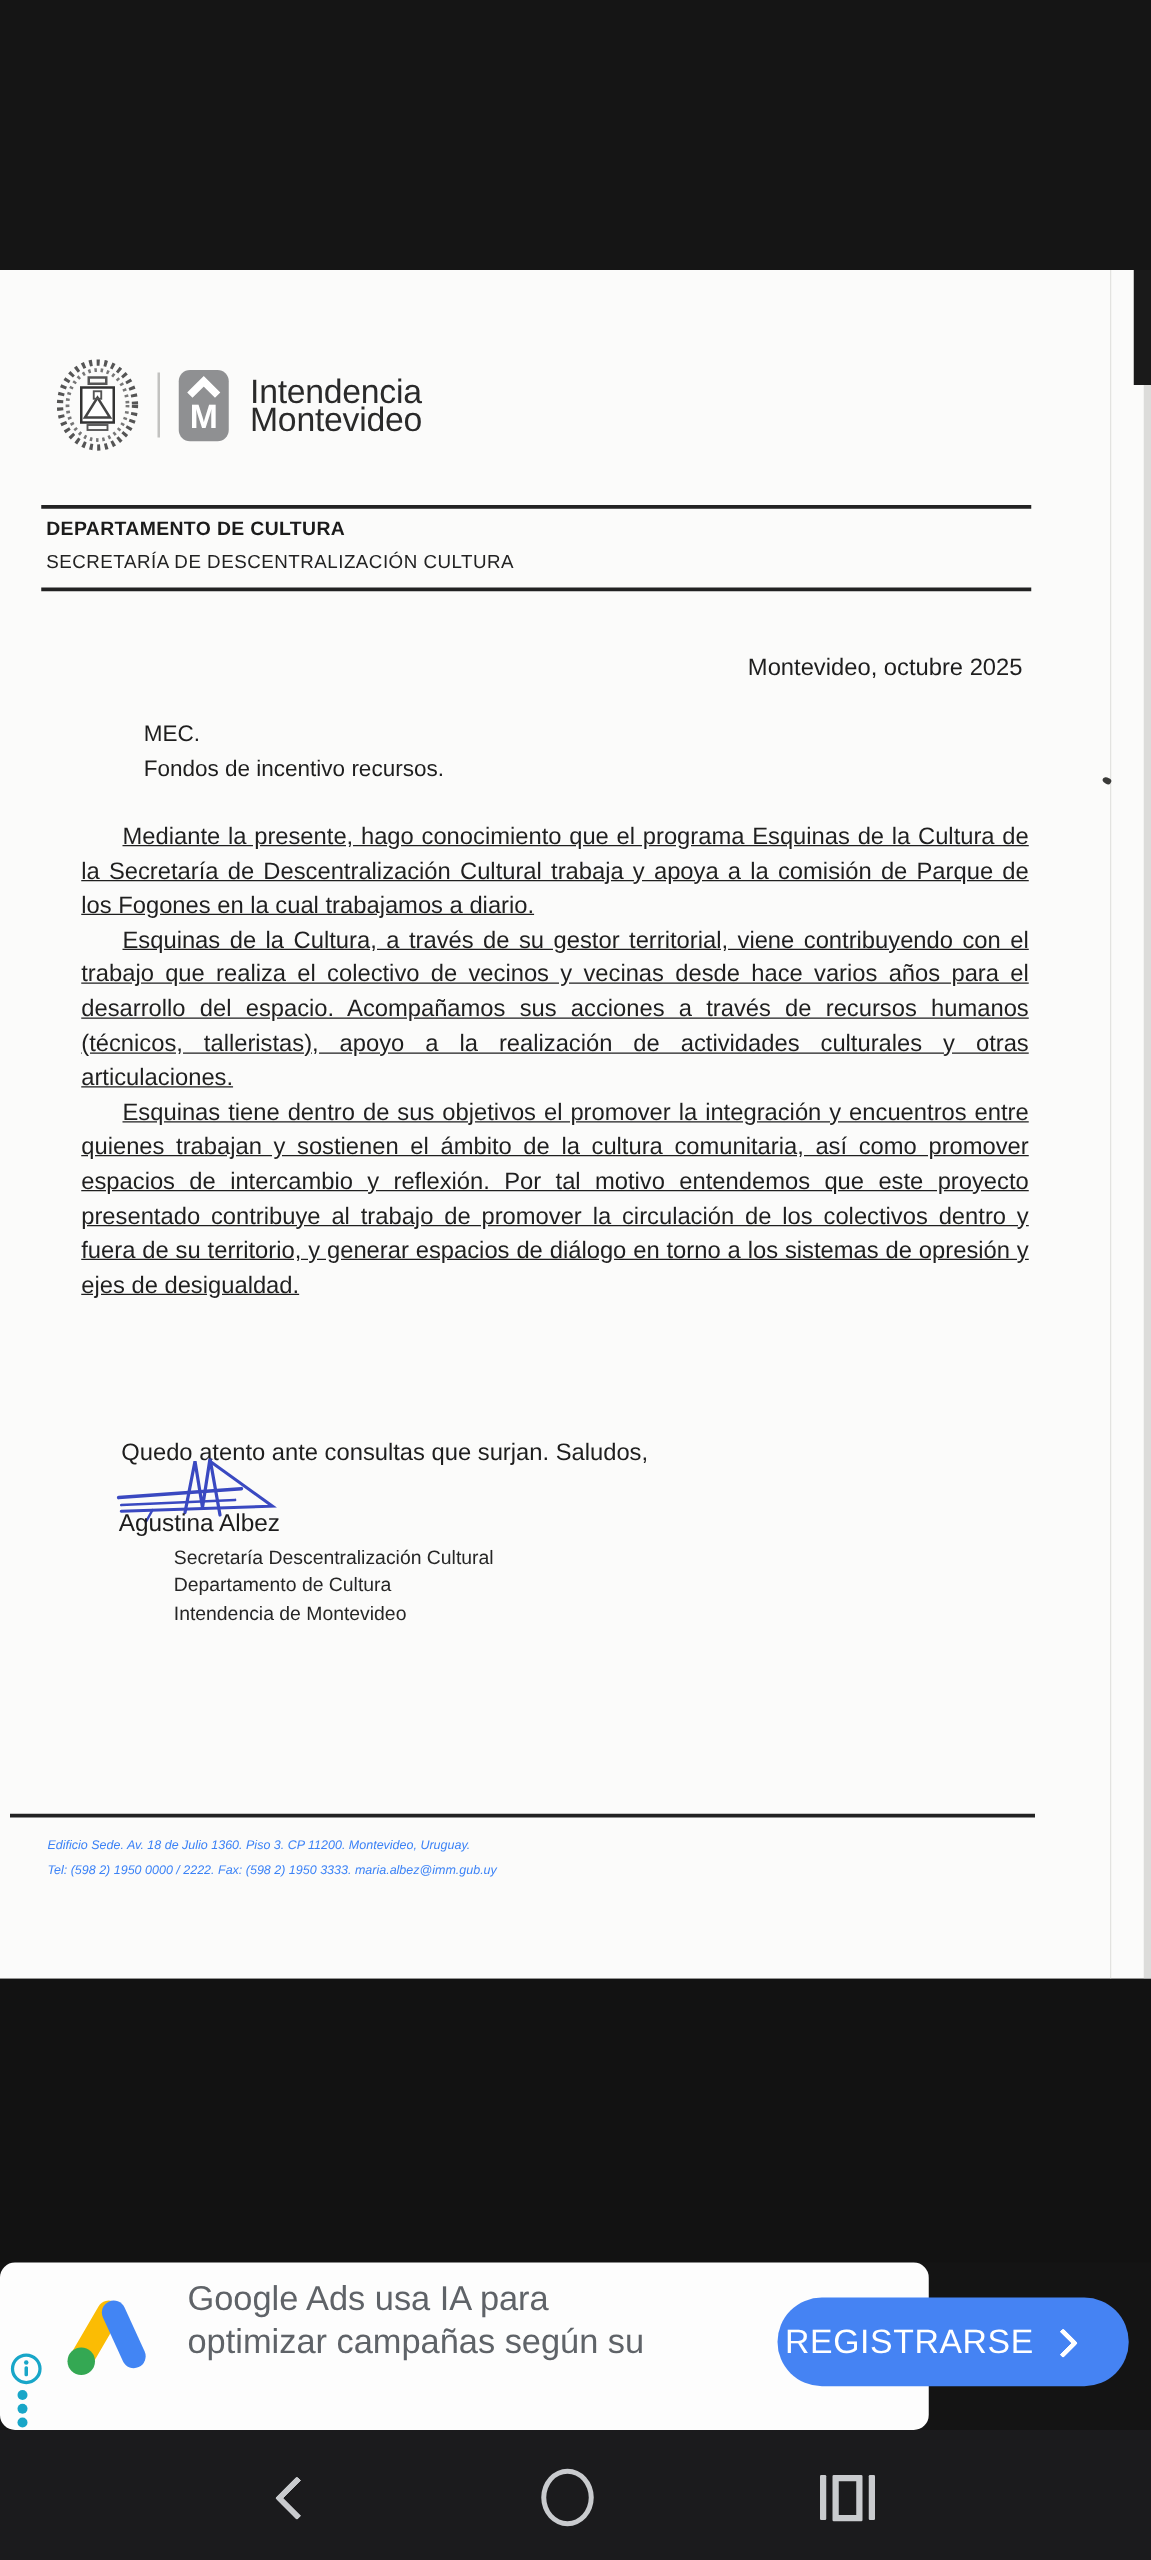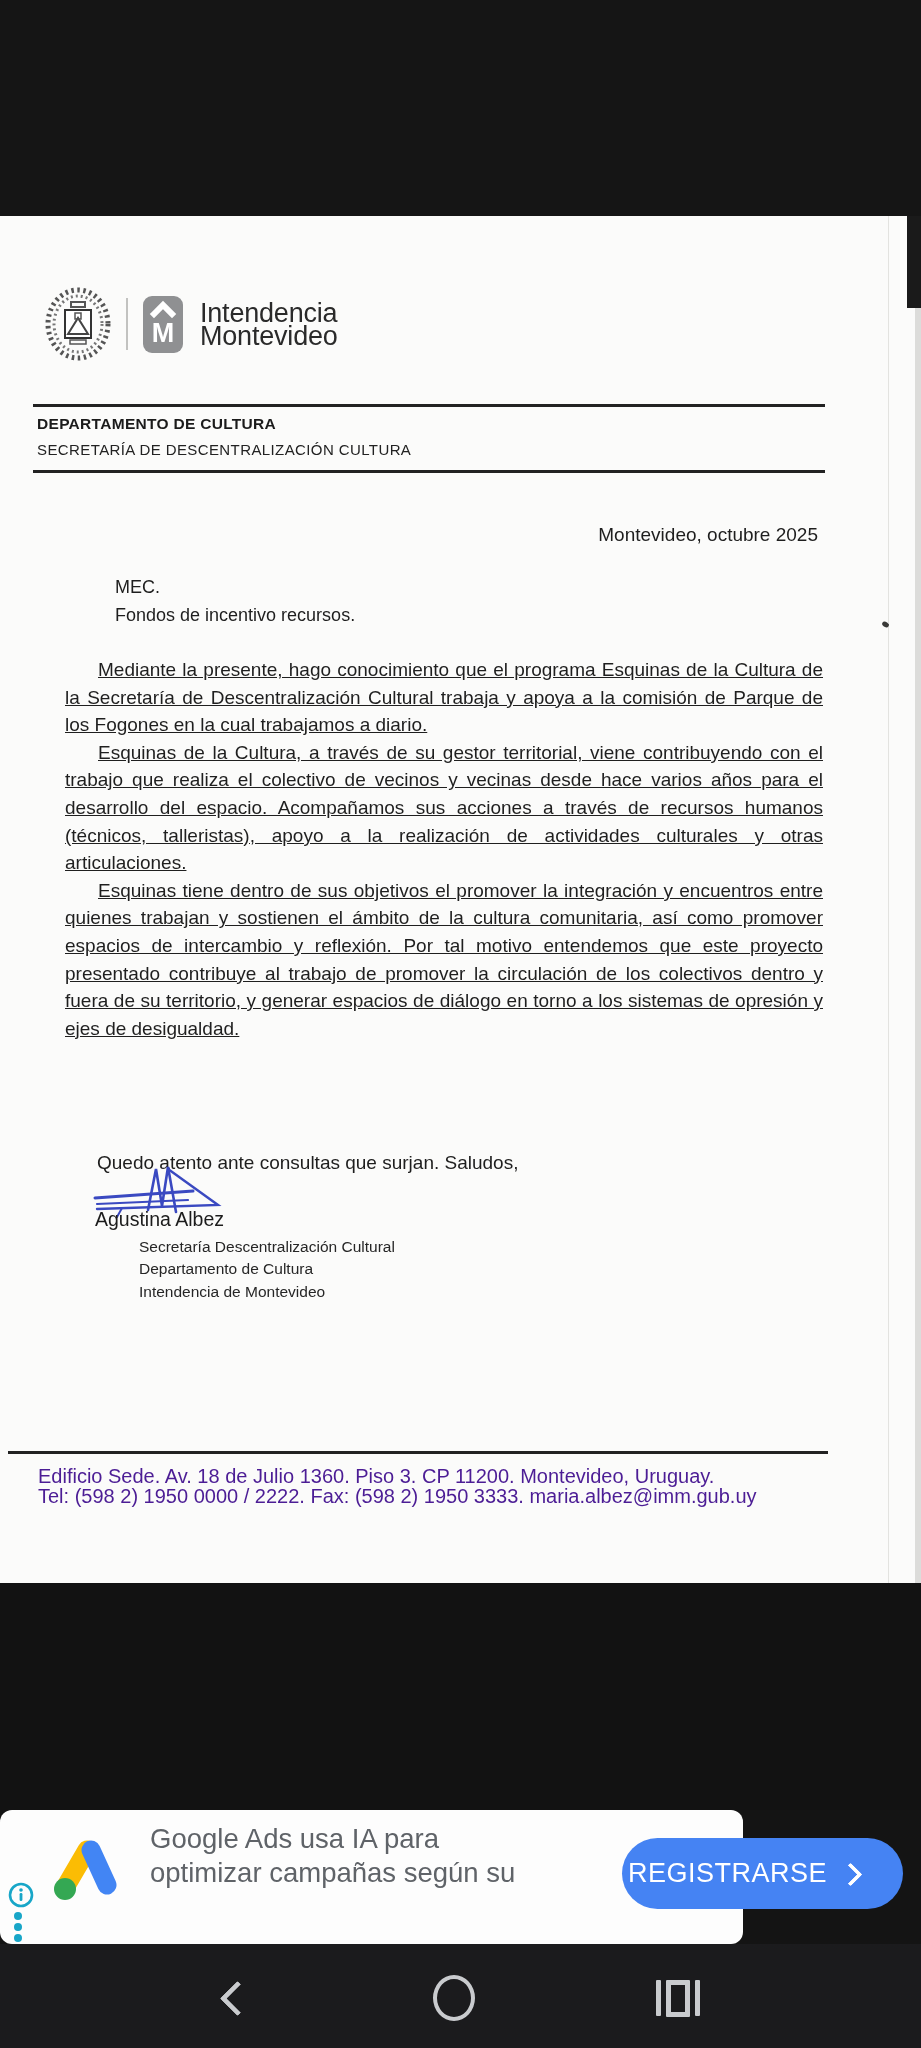--- a/index.html
+++ b/index.html
@@ -39,21 +39,21 @@
 
   .bodytext{position:absolute;left:65px;top:440px;width:758px;font-size:19px;line-height:27.6px;color:#1f1f1f;text-align:justify;}
   .bodytext p{margin:0;text-indent:33px;text-decoration:underline;}
 
   .closing{position:absolute;left:97px;top:936px;font-size:19px;color:#1e1e1e;}
   .sig-svg{position:absolute;left:88px;top:944px;}
   .sig-name{position:absolute;left:95px;top:992px;font-size:19.5px;color:#1c1c1c;}
   .sig-roles{position:absolute;left:95px;top:1020px;font-size:15.5px;line-height:22.4px;color:#262626;margin-left:44px;}
 
   .foot-rule{position:absolute;left:8px;top:1235px;width:820px;height:3px;background:#222;}
-  .foot-text{position:absolute;left:38px;top:1251px;font-size:20px;line-height:19.5px;color:#4c1d95;}
+  .foot-text{position:absolute;left:38px;top:1251px;font-size:10px;line-height:19.5px;color:#3b82f6;font-style:italic;}
 
   
   .ad{position:absolute;left:0;top:1810px;width:743px;height:134px;background:#fdfdfd;border-radius:12px;}
   .info-icon{position:absolute;left:8px;top:72px;width:26px;height:26px;}
   .dots{position:absolute;left:14px;top:102px;width:8px;}
   .dots i{display:block;width:8px;height:8px;border-radius:50%;background:#18a6c8;margin-bottom:3px;}
   .ads-logo{position:absolute;left:49px;top:29px;}
   .ad-text{position:absolute;left:150px;top:12px;font-size:27.5px;line-height:33.5px;color:#5f6368;}
   .cta{position:absolute;left:622px;top:28px;width:281px;height:71px;border-radius:36px;background:#4583f3;border:none;
        display:flex;align-items:center;gap:15px;cursor:pointer;}

